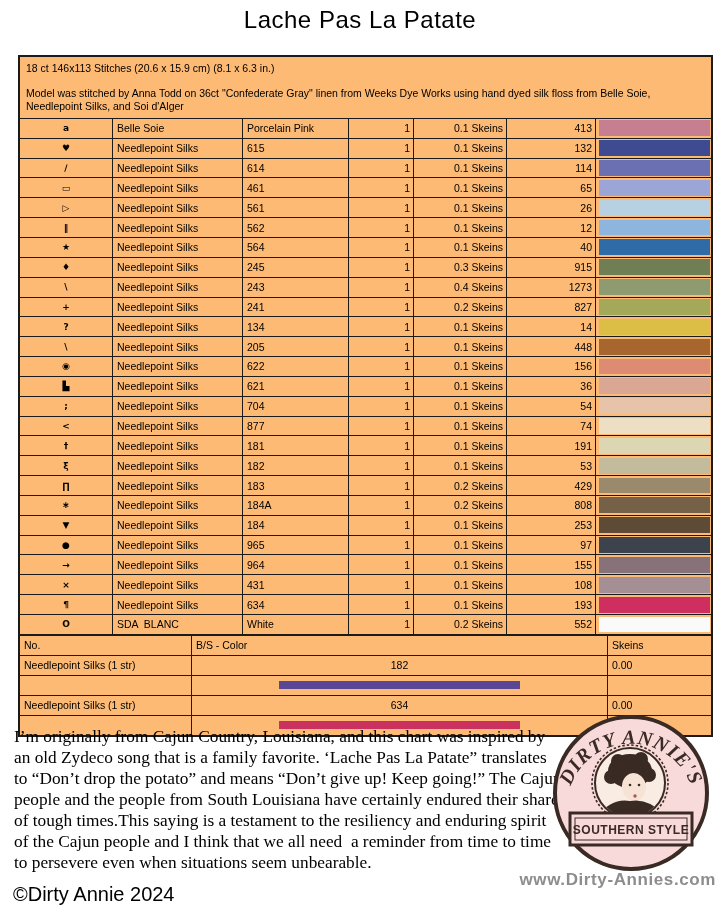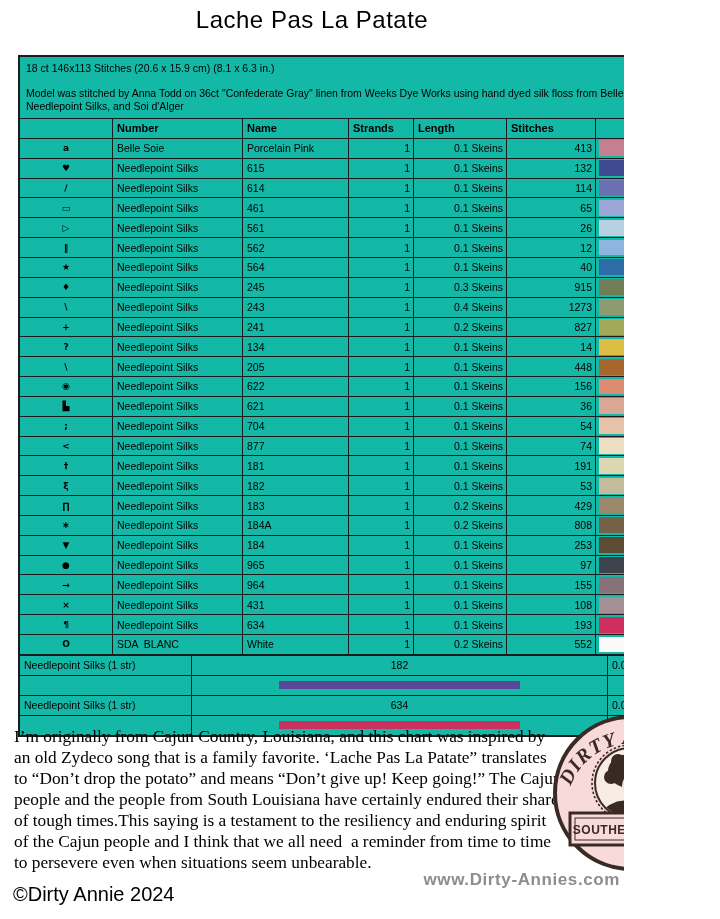--- a/index.html
+++ b/index.html
@@ -1,23 +1,23 @@
 <!DOCTYPE html>
 <html><head>
 <meta charset="utf-8">
 <style>
   html,body { margin:0; padding:0; background:#fff; }
-  .page { position:relative; width:612px; height:919px; background:#ffffff; overflow:hidden;
-          font-family:"Liberation Sans", sans-serif; color:#000;padding-left:12px; }
+  .page { position:relative; width:720px; height:919px; background:#ffffff; overflow:hidden;
+          font-family:"Liberation Sans", sans-serif; color:#000; }
 
   .title { position:absolute; top:6px; left:0; width:100%; text-align:center;
            font-size:24px; font-weight:400; letter-spacing:0.5px; }
 
   .chart-box { position:absolute; left:18px; top:55px; width:695px;
-               border:2px solid #1b1b1b; box-sizing:border-box; background:#14b8a6; }
+               border:2px solid #1b1b1b; box-sizing:border-box; background:#fdba74; }
 
   .info { border-bottom:1px solid #1b1b1b; padding:5px 6px 4px 6px; font-size:10.5px; line-height:1.3; }
   .info p { margin:0; }
   .info .l1 { margin-bottom:11px; }
 
   .grid { display:grid; grid-template-columns:93px 130px 106px 65px 93px 89px 1fr; }
   .cell { border-right:1px solid #1b1b1b; padding:0 4px; display:flex; align-items:center;
           overflow:hidden; white-space:pre; box-sizing:border-box; }
   .cell:last-child { border-right:none; }
 
@@ -55,29 +55,20 @@
 <div class="page">
 
   <div class="title">Lache Pas La Patate</div>
 
   <div class="chart-box">
     <div class="info">
       <p class="l1">18 ct 146x113 Stitches (20.6 x 15.9 cm) (8.1 x 6.3 in.)</p>
       <p class="l2">Model was stitched by Anna Todd on 36ct "Confederate Gray" linen from Weeks Dye Works using hand dyed silk floss from Belle Soie, Needlepoint Silks, and Soi d'Alger</p>
     </div>
 
-    <div class="grid hrow">
-      <div class="cell sym"></div>
-      <div class="cell">Number</div>
-      <div class="cell">Name</div>
-      <div class="cell">Strands</div>
-      <div class="cell">Length</div>
-      <div class="cell">Stitches</div>
-      <div class="cell"></div>
-    </div>
 
     <div>
         <div class="grid frow">
           <div class="cell sym">a</div>
           <div class="cell">Belle Soie</div>
           <div class="cell">Porcelain Pink</div>
           <div class="cell right">1</div>
           <div class="cell right">0.1 Skeins</div>
           <div class="cell right">413</div>
           <div class="cell swcell"><div class="swatch" style="background: rgb(198, 127, 145);"></div></div>
@@ -303,20 +294,25 @@
           <div class="cell">SDA  BLANC</div>
           <div class="cell">White</div>
           <div class="cell right">1</div>
           <div class="cell right">0.2 Skeins</div>
           <div class="cell right">552</div>
           <div class="cell swcell"><div class="swatch" style="background: rgb(250, 250, 250);"></div></div>
         </div>
       </div>
 
     <div class="bs-table">
+      <div class="bs-row">
+        <div class="cell">No.</div>
+        <div class="cell">B/S - Color</div>
+        <div class="cell">Skeins</div>
+      </div>
       <div>
           <div class="bs-row">
             <div class="cell">Needlepoint Silks (1 str)</div>
             <div class="cell bs-mid">182</div>
             <div class="cell">0.00</div>
           </div>
           <div class="bs-row">
             <div class="cell"></div>
             <div class="cell"><div class="bar" style="background: rgb(90, 71, 150);"></div></div>
             <div class="cell"></div>

